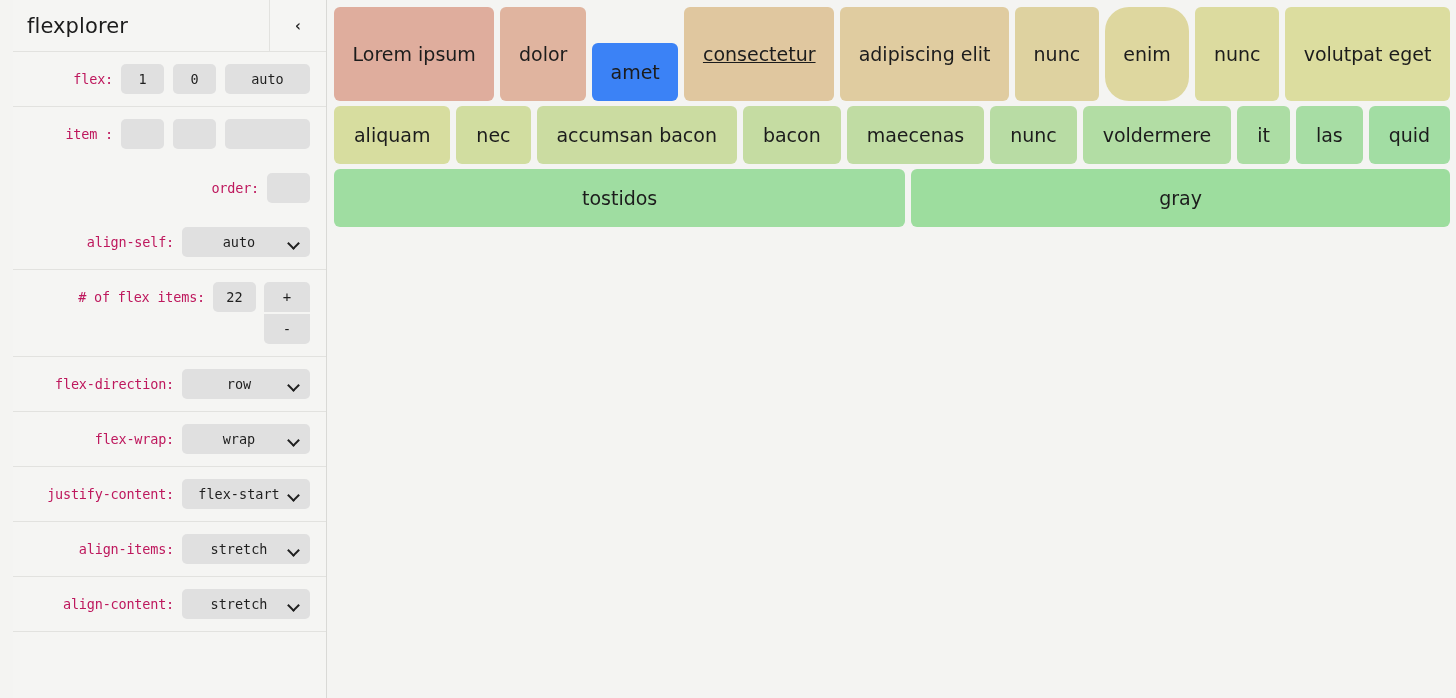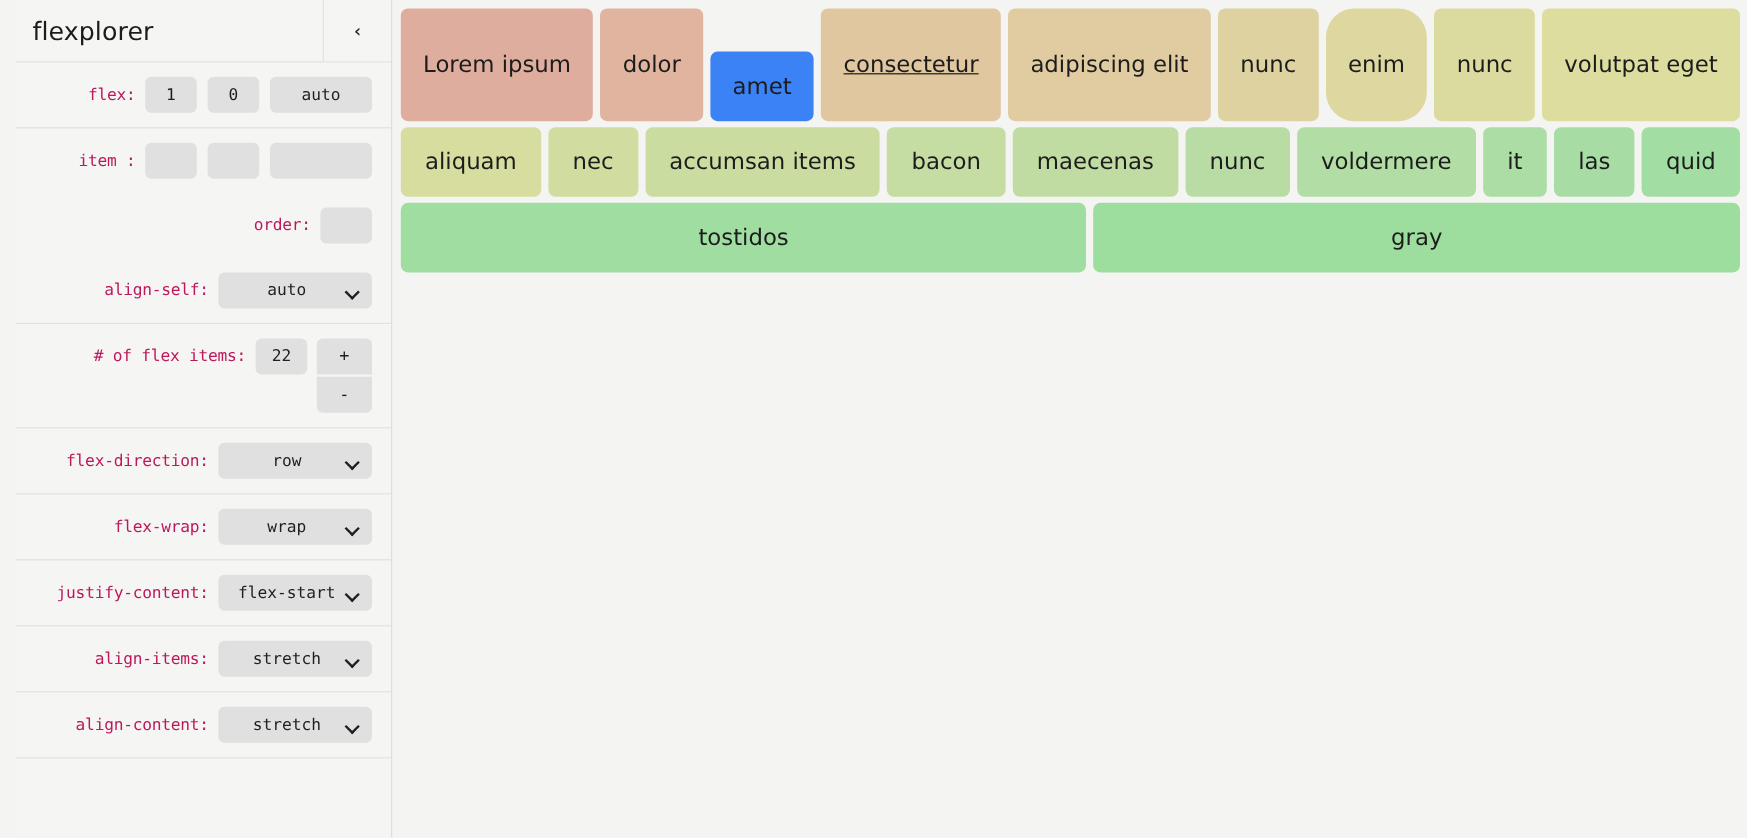--- a/index.html
+++ b/index.html
@@ -303,21 +303,21 @@
         <div class="flex-item" style="background-color: rgb(224, 180, 159);">dolor</div>
         <div class="flex-item" style="background-color: #3b82f6; margin-top: 36px;">amet</div>
         <div class="flex-item" style="background-color: rgb(224, 199, 159); text-decoration: underline;">consectetur</div>
         <div class="flex-item" style="background-color: rgb(224, 204, 160);">adipiscing elit</div>
         <div class="flex-item" style="background-color: rgb(222, 210, 160);">nunc</div>
         <div class="flex-item" style="background-color: rgb(222, 215, 159); border-radius: 24px;">enim</div>
         <div class="flex-item" style="background-color: rgb(220, 219, 159);">nunc</div>
         <div class="flex-item" style="background-color: rgb(220, 221, 159);">volutpat eget</div>
         <div class="flex-item" style="background-color: rgb(215, 221, 159);">aliquam</div>
         <div class="flex-item" style="background-color: rgb(209, 221, 160);">nec</div>
-        <div class="flex-item" style="background-color: rgb(203, 220, 161);">accumsan items</div>
+        <div class="flex-item" style="background-color: rgb(203, 220, 161);">accumsan bacon</div>
         <div class="flex-item" style="background-color: rgb(197, 220, 162);">bacon</div>
         <div class="flex-item" style="background-color: rgb(192, 220, 163);">maecenas</div>
         <div class="flex-item" style="background-color: rgb(184, 220, 164);">nunc</div>
         <div class="flex-item" style="background-color: rgb(178, 221, 164);">voldermere</div>
         <div class="flex-item" style="background-color: rgb(172, 221, 164);">it</div>
         <div class="flex-item" style="background-color: rgb(167, 221, 164);">las</div>
         <div class="flex-item" style="background-color: rgb(162, 221, 163);">quid</div>
         <div class="flex-item" style="background-color: rgb(159, 221, 161);">tostidos</div>
         <div class="flex-item" style="background-color: rgb(157, 221, 158);">gray</div>
       </div>

